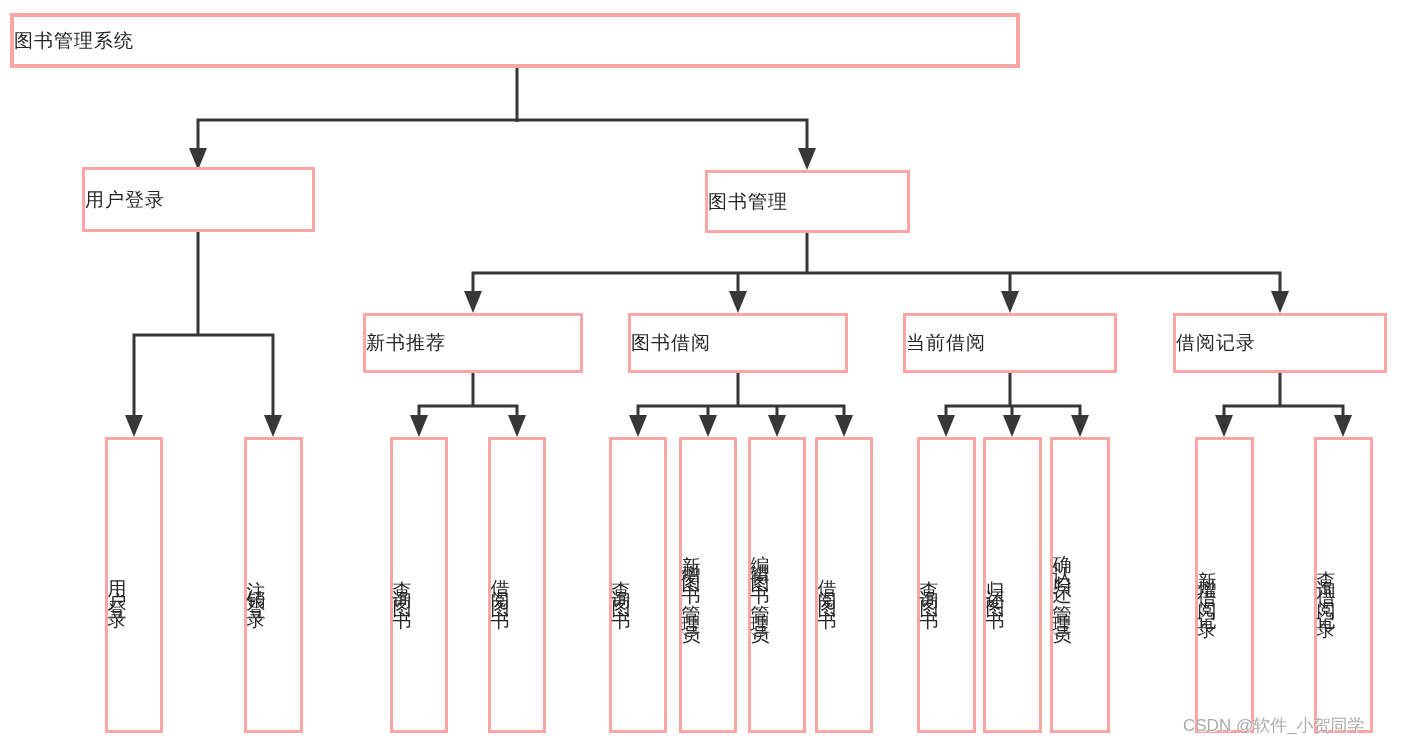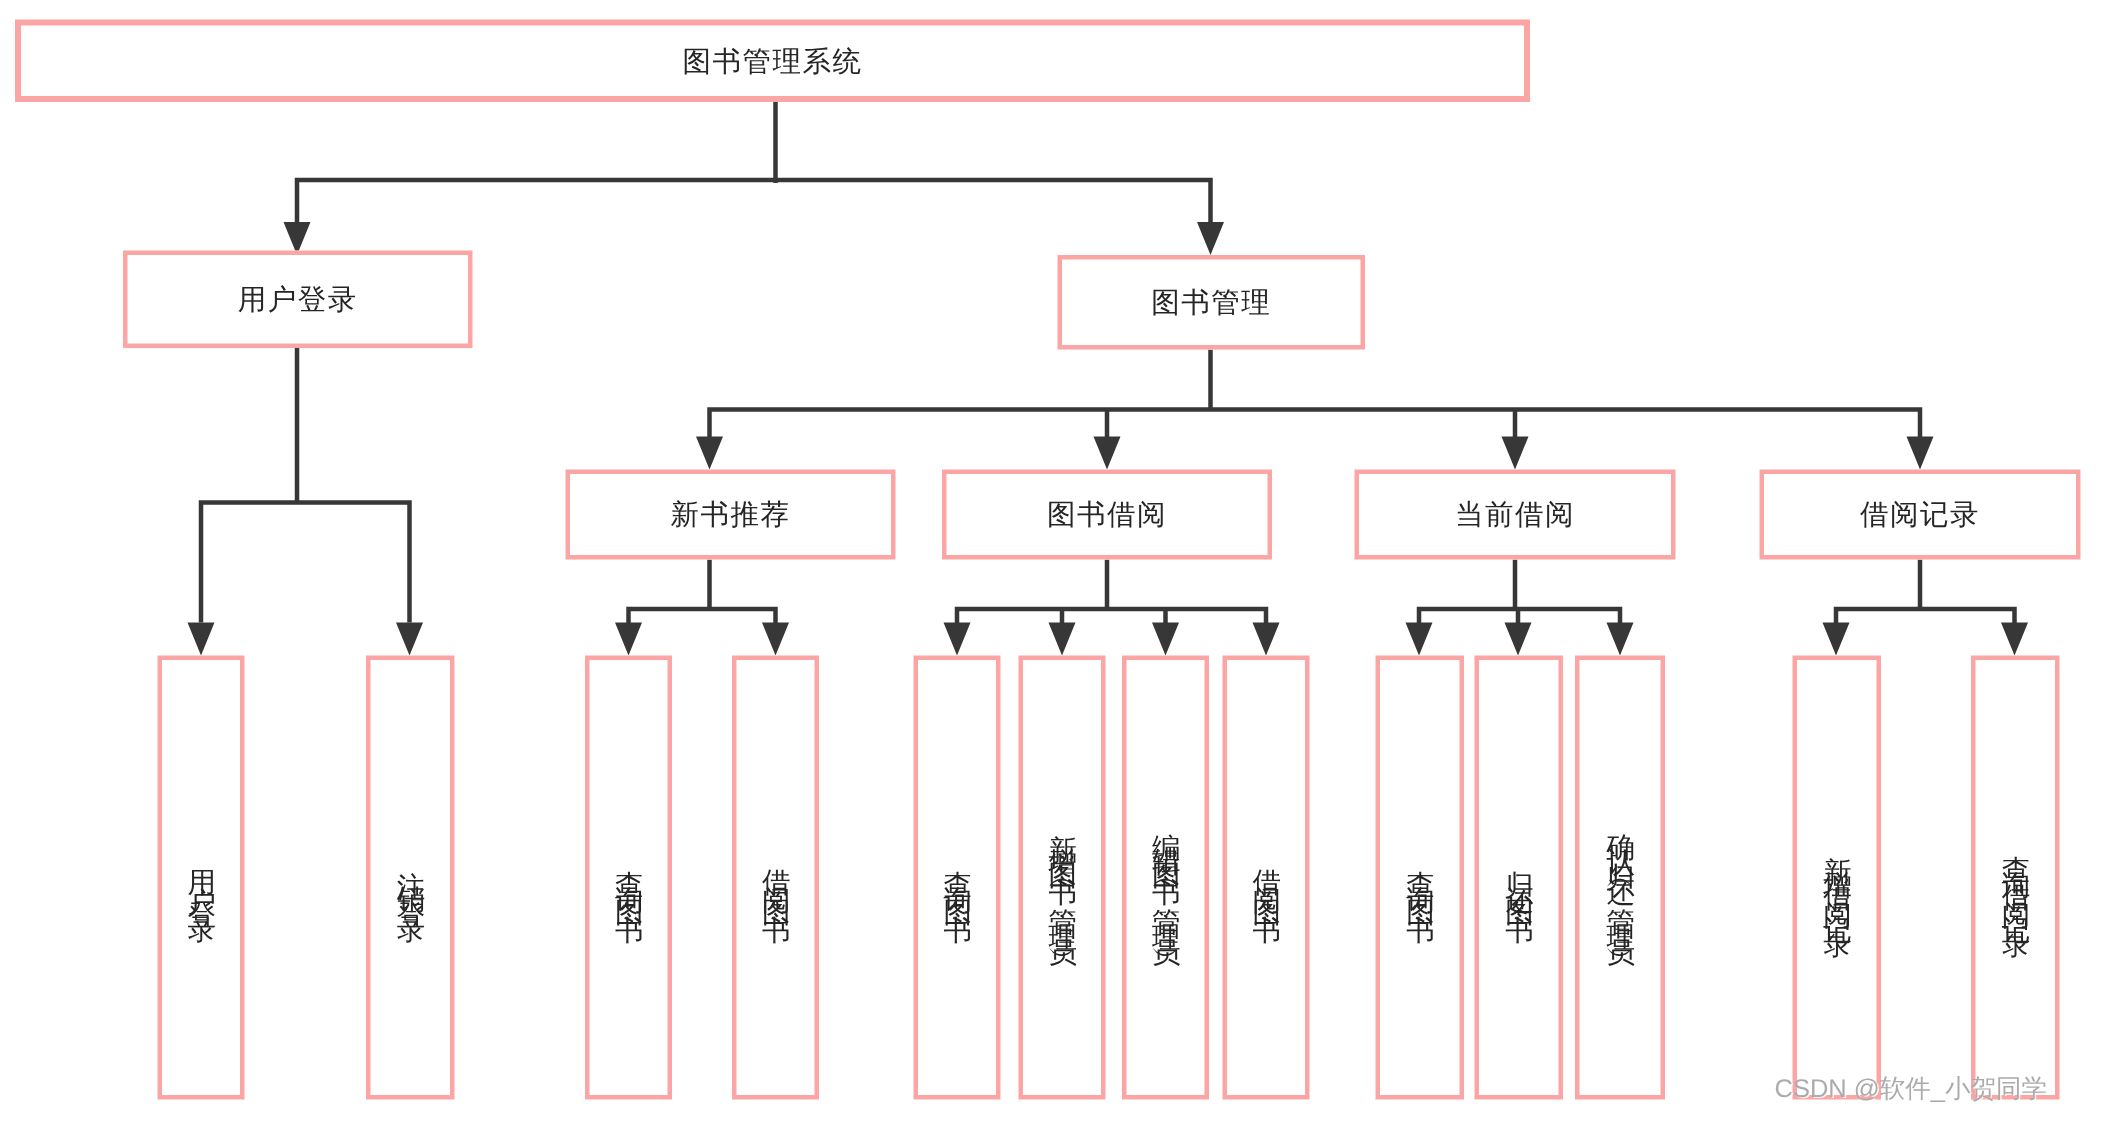--- a/index.html
+++ b/index.html
@@ -5,21 +5,21 @@
   html,body{margin:0;padding:0;background:#ffffff;}
   body{font-family:"Liberation Sans","DejaVu Sans",sans-serif;}
   #canvas{position:relative;width:1405px;height:747px;background:#ffffff;overflow:hidden;}
   .node{
     position:absolute;
     box-sizing:border-box;
     border:3px solid #fca5a5;
     background:#ffffff;
     display:flex;
     align-items:center;
-    justify-content:center;
+    justify-content:flex-start;
     color:#252525;
     font-size:19px;
     letter-spacing:1px;
     z-index:2;
   }
   .root{border-width:4px;font-size:19px;}
   .leaf{z-index:2;}
   .v-text{
     writing-mode:vertical-rl;
     text-orientation:mixed;
@@ -93,21 +93,21 @@
     <span>图书管理系统</span>
   </div>
 
   <div class="node" style="left:82px;top:167px;width:233px;height:65px;">
     <span>用户登录</span>
   </div>
   <div class="node" style="left:705px;top:170px;width:205px;height:63px;">
     <span>图书管理</span>
   </div>
 
-  <div class="node" style="left:377px;top:313px;width:220px;height:60px;">
+  <div class="node" style="left:363px;top:313px;width:220px;height:60px;">
     <span>新书推荐</span>
   </div>
   <div class="node" style="left:903px;top:313px;width:214px;height:60px;">
     <span>当前借阅</span>
   </div>
   <div class="node" style="left:628px;top:313px;width:220px;height:60px;">
     <span>图书借阅</span>
   </div>
   <div class="node" style="left:1173px;top:313px;width:214px;height:60px;">
     <span>借阅记录</span>

